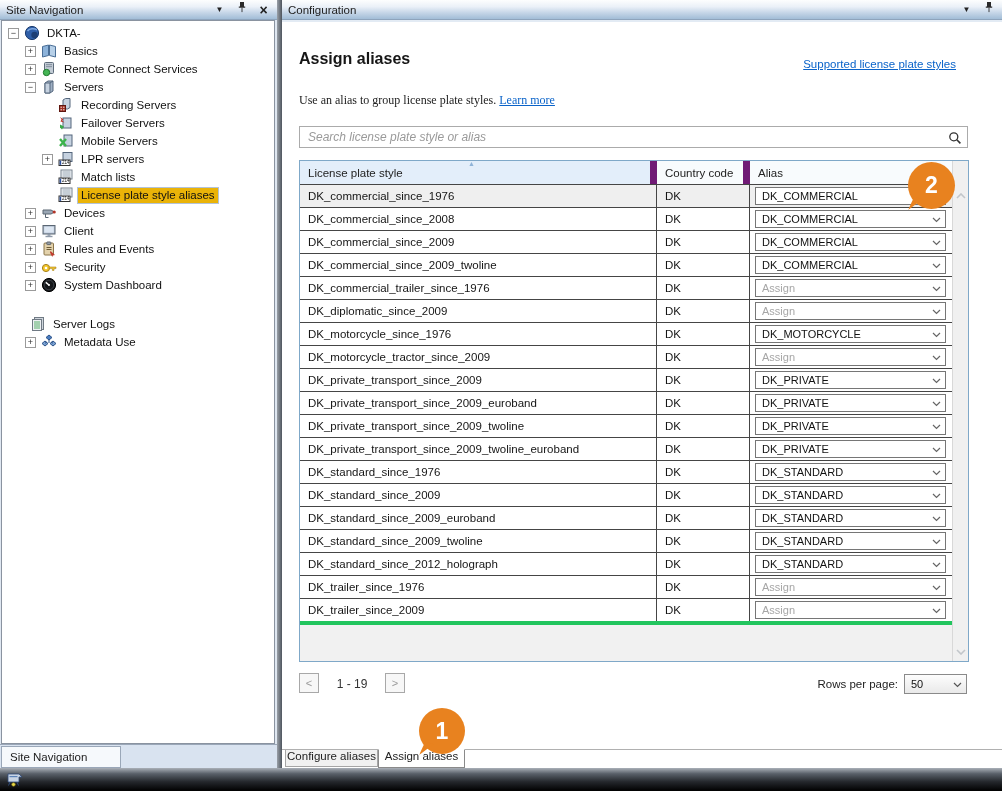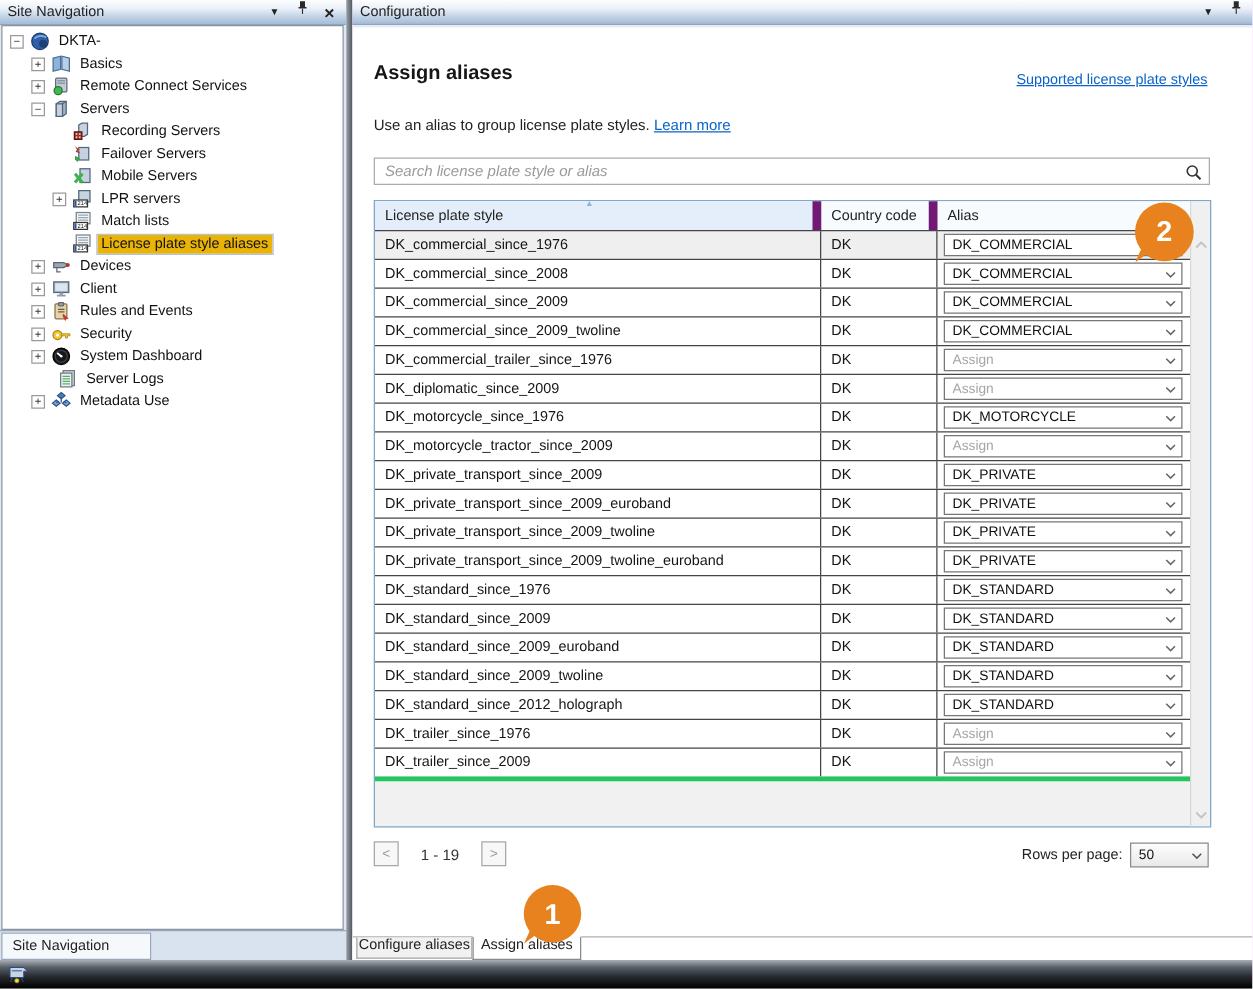--- a/index.html
+++ b/index.html
@@ -51,22 +51,22 @@
 
   
   .splitter { position:absolute; left:277px; top:0; width:5px; height:768px;
     background:linear-gradient(to right,#9aa0a8,#4e555e); }
 
   
   .right-panel { position:absolute; left:282px; top:0; width:720px; height:784px; background:#f0abfc; }
   .right-content { position:absolute; left:0; top:20px; right:0; bottom:0; background:#fff; border-top:2px solid #e3ebf4; }
 
   .page-heading { position:absolute; left:17px; top:50px; font-size:16px; font-weight:bold; color:#161616; }
-  .top-link { position:absolute; right:36px; top:58px; font-size:11.5px; text-decoration:underline; cursor:pointer;margin-left:45px; }
-  .desc { position:absolute; left:17px; top:93px; font-size:12px; color:#222; }
+  .top-link { position:absolute; right:46px; top:58px; font-size:11.5px; text-decoration:underline; cursor:pointer;margin-left:45px; }
+  .desc { position:absolute; left:17px; top:93px; font-size:12px; color:#222;font-family:Liberation Serif, serif; }
   .desc .inline-link { text-decoration:underline; cursor:pointer; }
 
   .searchbox {
     position:absolute; left:17px; top:126px; width:669px; height:22px;
     border:1px solid #ababab; background:#fff;
   }
   .searchbox input {
     position:absolute; left:0; top:0; width:100%; height:100%;
     border:none; outline:none; padding:0 26px 0 8px; font-size:12px;
     font-family:"Liberation Sans","DejaVu Sans",sans-serif; background:transparent;
@@ -329,21 +329,21 @@
           <span class="tree-icon">
             <svg width="16" height="16" viewBox="0 0 16 16">
               <circle cx="8" cy="8" r="6.6" fill="#15171a" stroke="#000"></circle>
               <circle cx="8" cy="8" r="4.8" fill="none" stroke="#3a3f45"></circle>
               <path d="M8 8L4.8 5.4" stroke="#fff" stroke-width="1.5"></path>
               <circle cx="8" cy="8" r="1" fill="#fff"></circle>
             </svg>
           </span>
           <span class="tree-label">System Dashboard</span>
         </div>
-        <div class="tree-row" style="padding-left: 28px;">
+        <div class="tree-row" style="padding-left: 12px; margin-top: 21px;">
           <span class="expander hidden"></span>
           <span class="tree-icon">
             <svg width="16" height="16" viewBox="0 0 16 16">
               <rect x="4.5" y="1.5" width="9" height="12" fill="#cfd6dd" stroke="#707a84"></rect>
               <rect x="2.5" y="3.5" width="9" height="11" fill="#eef1f4" stroke="#707a84"></rect>
               <path d="M4 6h6M4 8h6M4 10h6M4 12h6" stroke="#58b06a"></path>
             </svg>
           </span>
           <span class="tree-label">Server Logs</span>
         </div>

